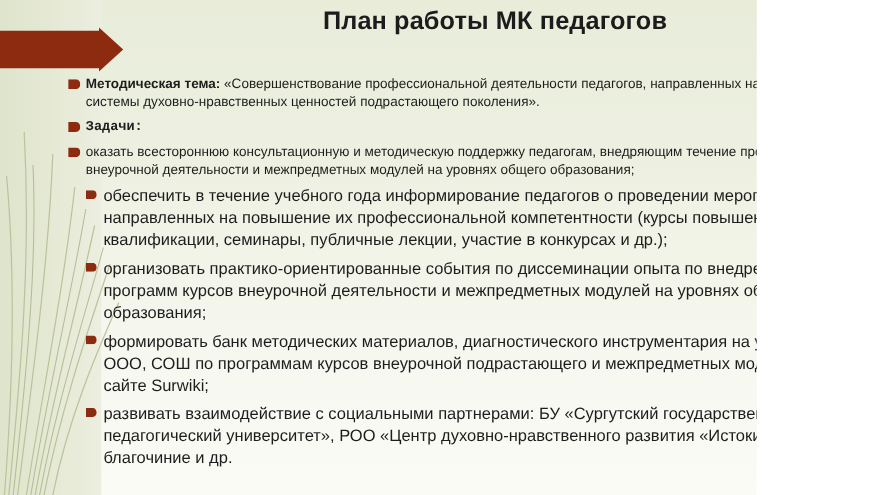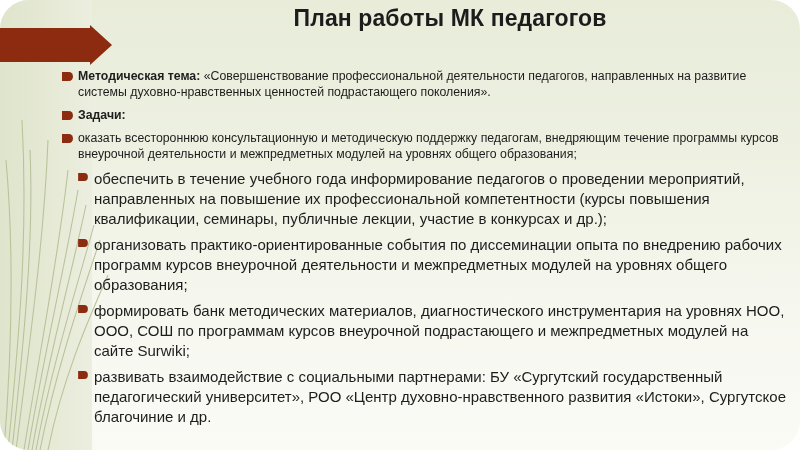--- a/index.html
+++ b/index.html
@@ -7,25 +7,24 @@
     padding: 0;
   }
   body {
     width: 800px;
     height: 450px;
     overflow: hidden;
     font-family: "Liberation Sans", sans-serif;
   }
   .slide {
     position: relative;
-    width: 800px;
+    width: 688px;
     height: 450px;
     background: linear-gradient(to bottom, #e8ecd9 0%, #eef1e2 35%, #f6f7ef 70%, #fbfbf6 100%);
     overflow: hidden;
-    border-radius: 29px;
   }
   
   .left-panel {
     position: absolute;
     left: 0;
     top: 0;
     width: 92px;
     height: 450px;
     background: linear-gradient(to right, #dfe4cc 0%, #e6ead6 60%, #eceee0 100%);
   }
@@ -104,20 +103,21 @@
     color: #1d1d1d;
   }
   .btext .lead {
     font-weight: bold;
   }
   .sub .btext {
     font-size: 15px;
   }
   .tasks-label {
     font-weight: bold;
+    font-family: Liberation Mono, monospace;
   }
 </style>
 </head>
 <body>
 
 <div class="slide">
 
   <div class="left-panel"></div>
 
   <svg class="grass" viewBox="0 0 110 450" preserveAspectRatio="none">

